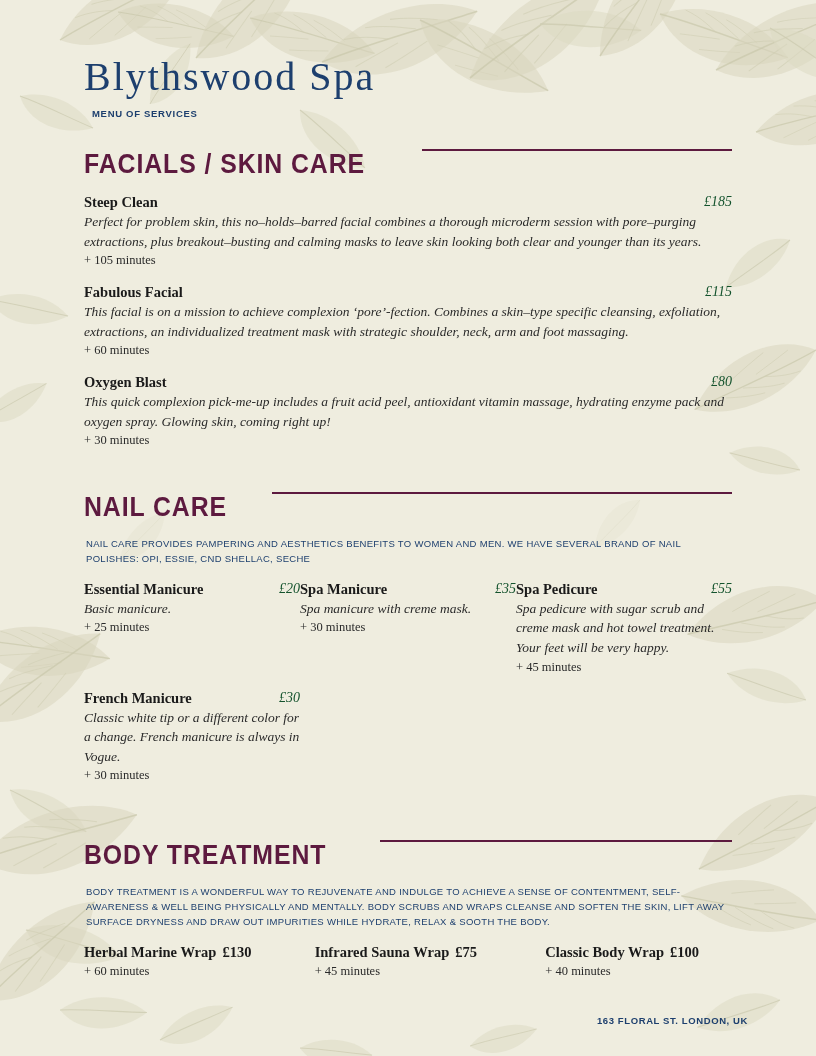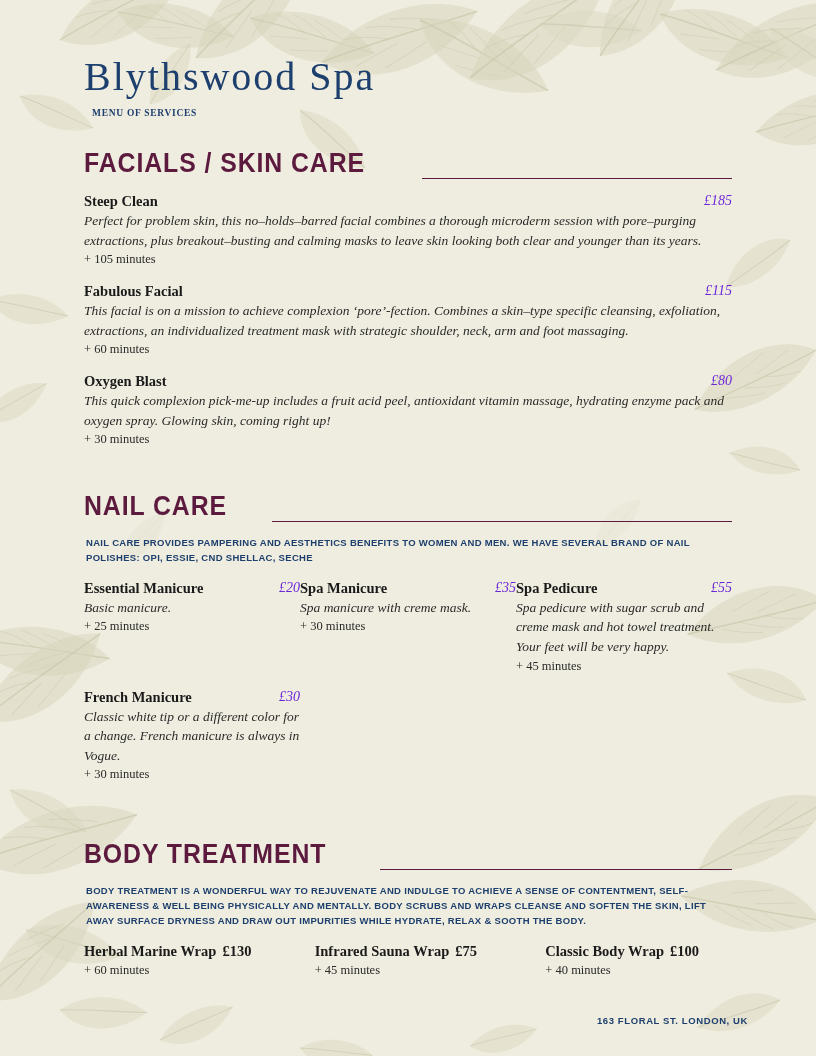--- a/index.html
+++ b/index.html
@@ -37,33 +37,33 @@
     font-family: "Liberation Serif", serif;
     font-size: 40px;
     font-weight: normal;
     color: #1d3f6e;
     letter-spacing: 2px;
     margin: 0 0 10px 0;
     line-height: 1.05;
   }
 
   .brand-sub {
-    font-family: Liberation Serif, serif;
+    font-family: Liberation Sans, sans-serif;
     font-size: 9.5px;
     font-weight: bold;
     letter-spacing: 0.7px;
     color: #1d3f6e;
     margin: 0 0 30px 2px;
     padding-left: 6px;
   }
 
   
   .section-head {
     display: flex;
-    align-items: flex-end;
+    align-items: flex-start;
     gap: 28px;
     margin-bottom: 14px;
   }
   .section-head h2 {
     font-family: "Liberation Sans Narrow", "Liberation Sans", sans-serif;
     font-size: 27px;
     font-weight: bold;
     color: #5d1a3f;
     letter-spacing: 1px;
     margin: 0;
@@ -75,21 +75,21 @@
     flex: 1;
     height: 1.5px;
     background: #5d1a3f;
     margin-left: 4px;
   }
 
   
   .section-intro {
     font-family: "Liberation Sans", sans-serif;
     font-size: 9.5px;
-    font-weight: bold;
+    font-weight: normal;
     line-height: 1.55;
     letter-spacing: 0.3px;
     color: #1d3f6e;
     margin: 4px 0 14px 2px;
     max-width: 640px;
   }
 
   
   .item { margin-bottom: 16px; }
   .item-head {
@@ -100,21 +100,21 @@
   .item-name {
     font-family: "Liberation Serif", serif;
     font-weight: bold;
     font-size: 14.5px;
     color: #1a1a1a;
   }
   .item-price {
     font-family: "Liberation Serif", serif;
     font-style: italic;
     font-size: 14px;
-    color: #6d28d9;
+    color: #14532d;
     white-space: nowrap;
     padding-left: 12px;
   }
   .item-desc {
     font-family: "Liberation Serif", serif;
     font-style: italic;
     font-size: 13.5px;
     line-height: 1.45;
     color: #2a2a2a;
     margin-top: 1px;

